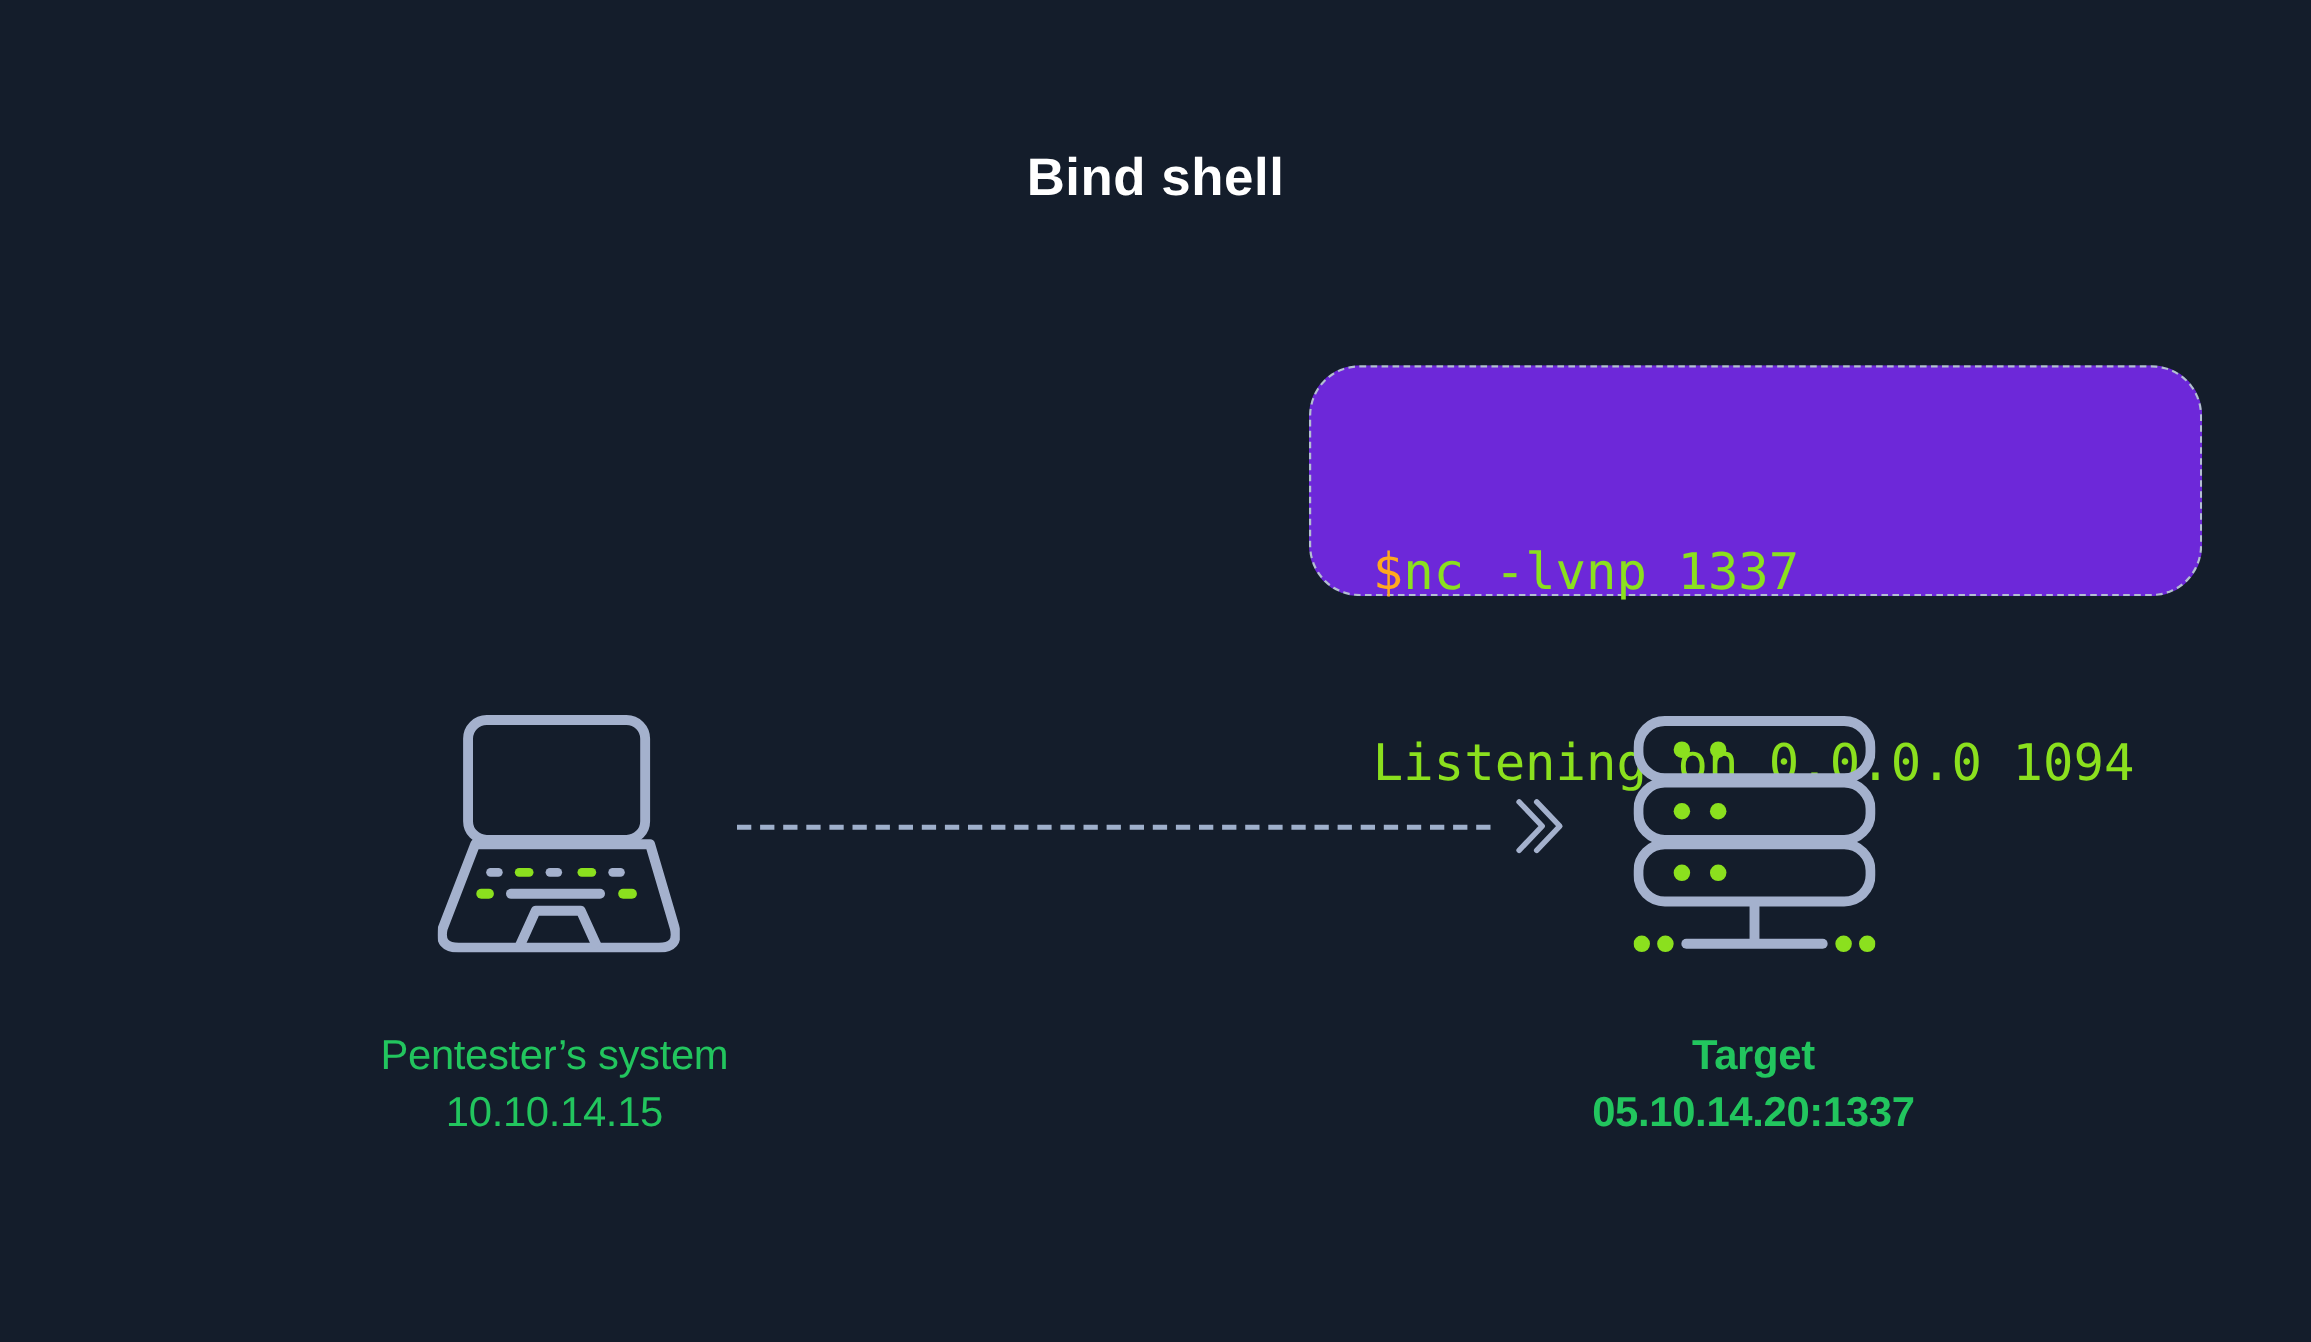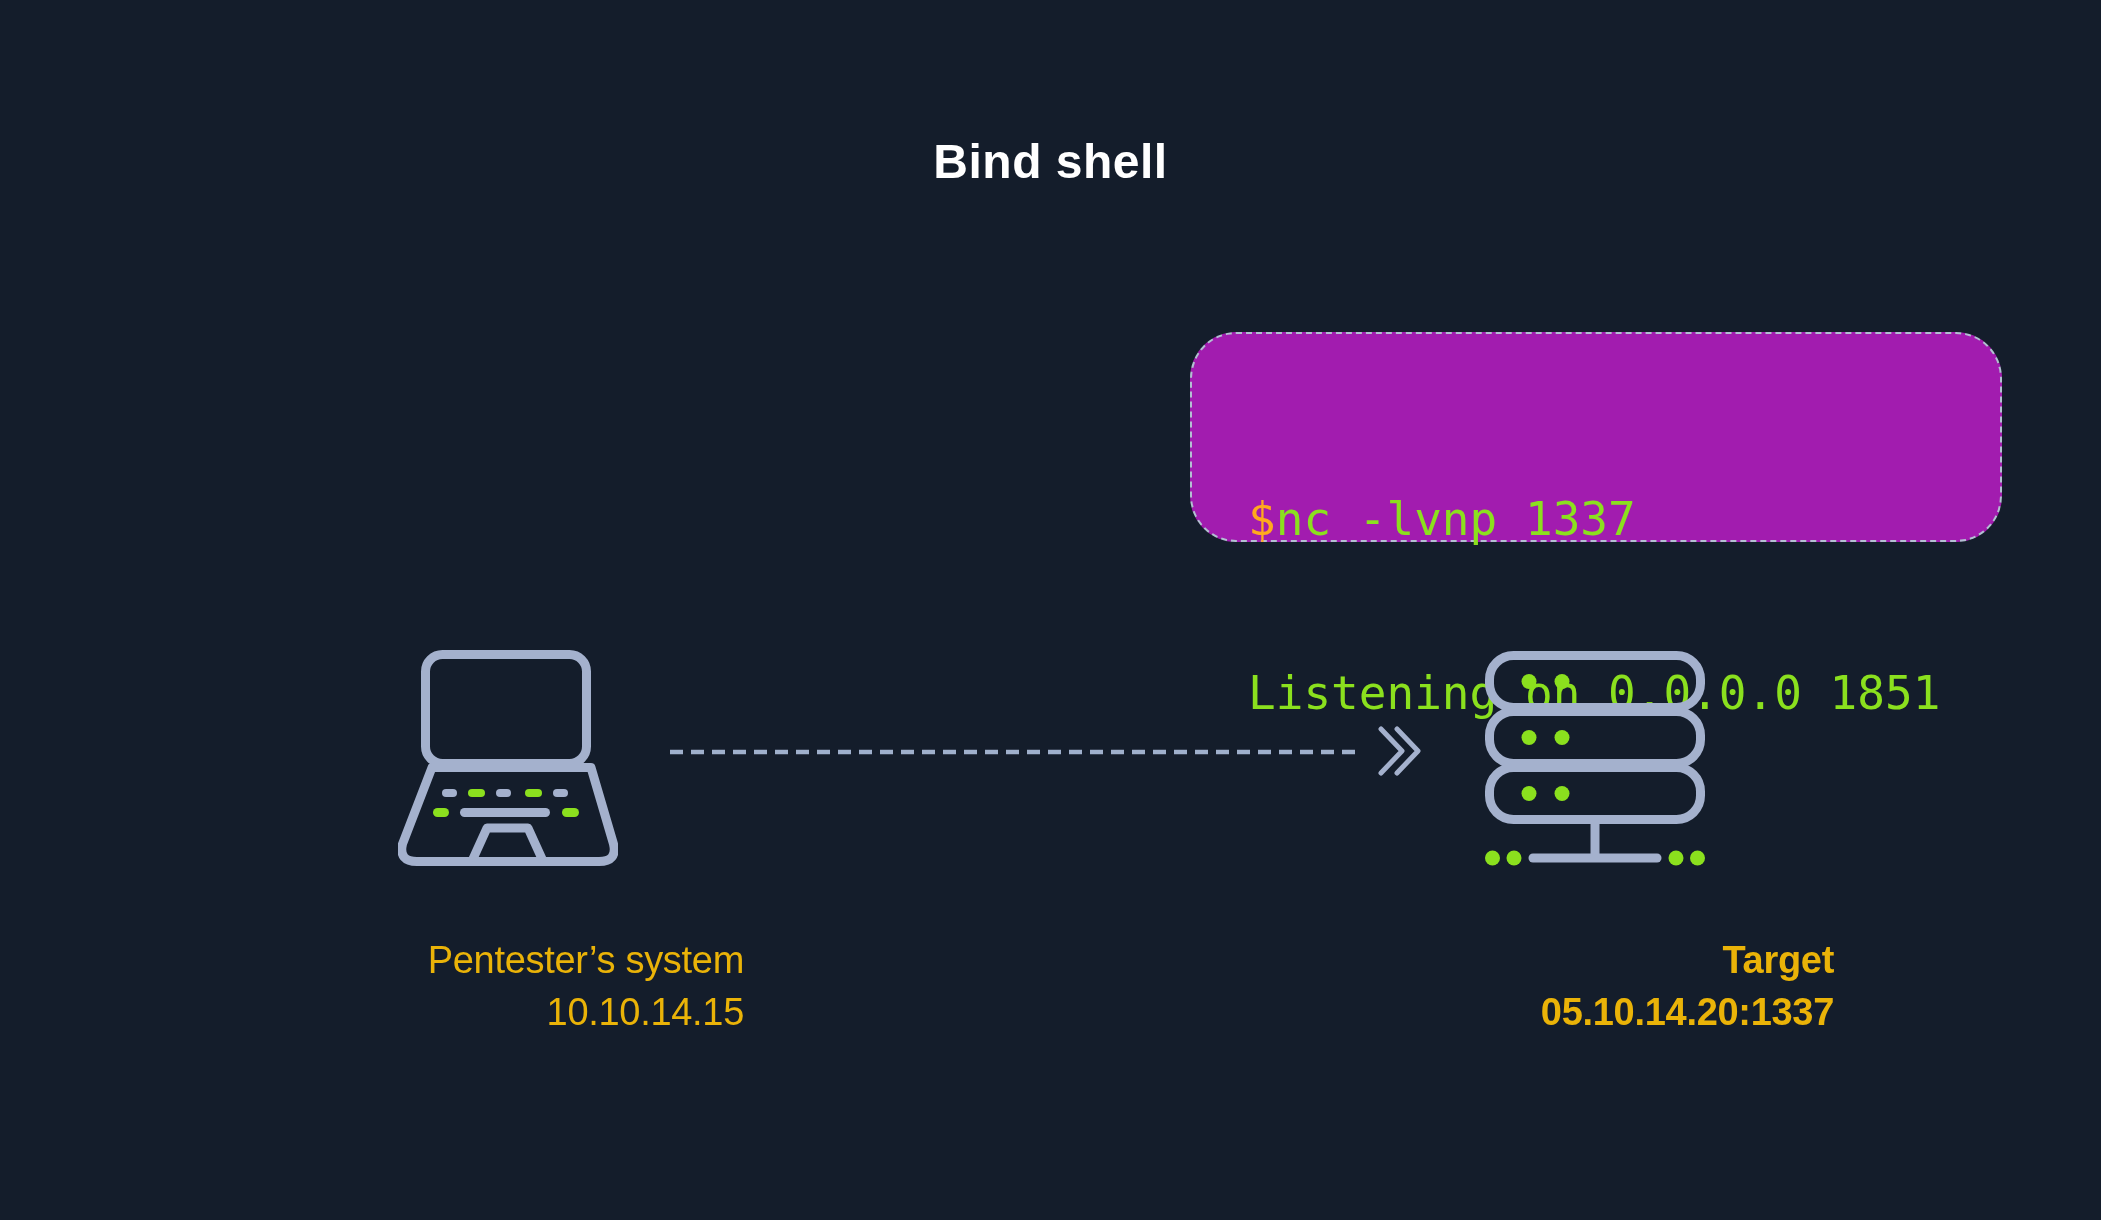--- a/index.html
+++ b/index.html
@@ -24,35 +24,35 @@
     font-weight: 800;
     letter-spacing: 0.5px;
   }
 
   .terminal-box {
     position: absolute;
     left: 1190px; top: 332px;
     width: 812px; height: 210px;
     border: 2.5px dashed #b3bfd2;
     border-radius: 46px;
-    background: #a21caf;
+    background: #6d28d9;
     padding: 40px 40px 0 56px;
     font-family: "DejaVu Sans Mono", "Liberation Mono", monospace;
     font-size: 46px;
     line-height: 58px;
     white-space: pre;
   }
   .terminal-line { color: #8be01e; }
   .terminal-prompt { color: #ffa91e; }
 
   .node-label-block {
     position: absolute;
     width: 480px;
-    text-align: right;
-    color: #eab308;
+    text-align: center;
+    color: #22c55e;
     font-size: 38px;
     font-weight: 500;
     line-height: 52px;
     letter-spacing: -0.3px;
   }
 
   .laptop-icon-wrap  { position: absolute; left: 398px; top: 650px; width: 220px; height: 216px; }
   .server-icon-wrap  { position: absolute; left: 1485px; top: 651px; width: 220px; height: 216px; }
   .connector-wrap    { position: absolute; left: 668px;  top: 746px; width: 694px; height: 12px; }
   .chevron-wrap      { position: absolute; left: 1378px; top: 725px; width: 44px;  height: 52px; }
@@ -64,21 +64,21 @@
 </style>
 </head>
 <body>
 
 <div class="canvas">
 
   <div class="diagram-title">Bind shell</div>
 
   <div class="terminal-box">
     <div class="terminal-line"><span class="terminal-prompt">$</span><span>nc -lvnp 1337</span></div>
-    <div class="terminal-line">Listening on 0.0.0.0 1851</div>
+    <div class="terminal-line">Listening on 0.0.0.0 1094</div>
   </div>
 
   <div class="laptop-icon-wrap">
     <svg width="220" height="216" viewBox="0 0 220 216" fill="none">
 
       <rect x="27.5" y="4.5" width="161" height="109" rx="17" stroke="#a4b1cd" stroke-width="9"></rect>
 
       <path d="M 34 117.5
                L 193 117.5
                L 215.5 194

